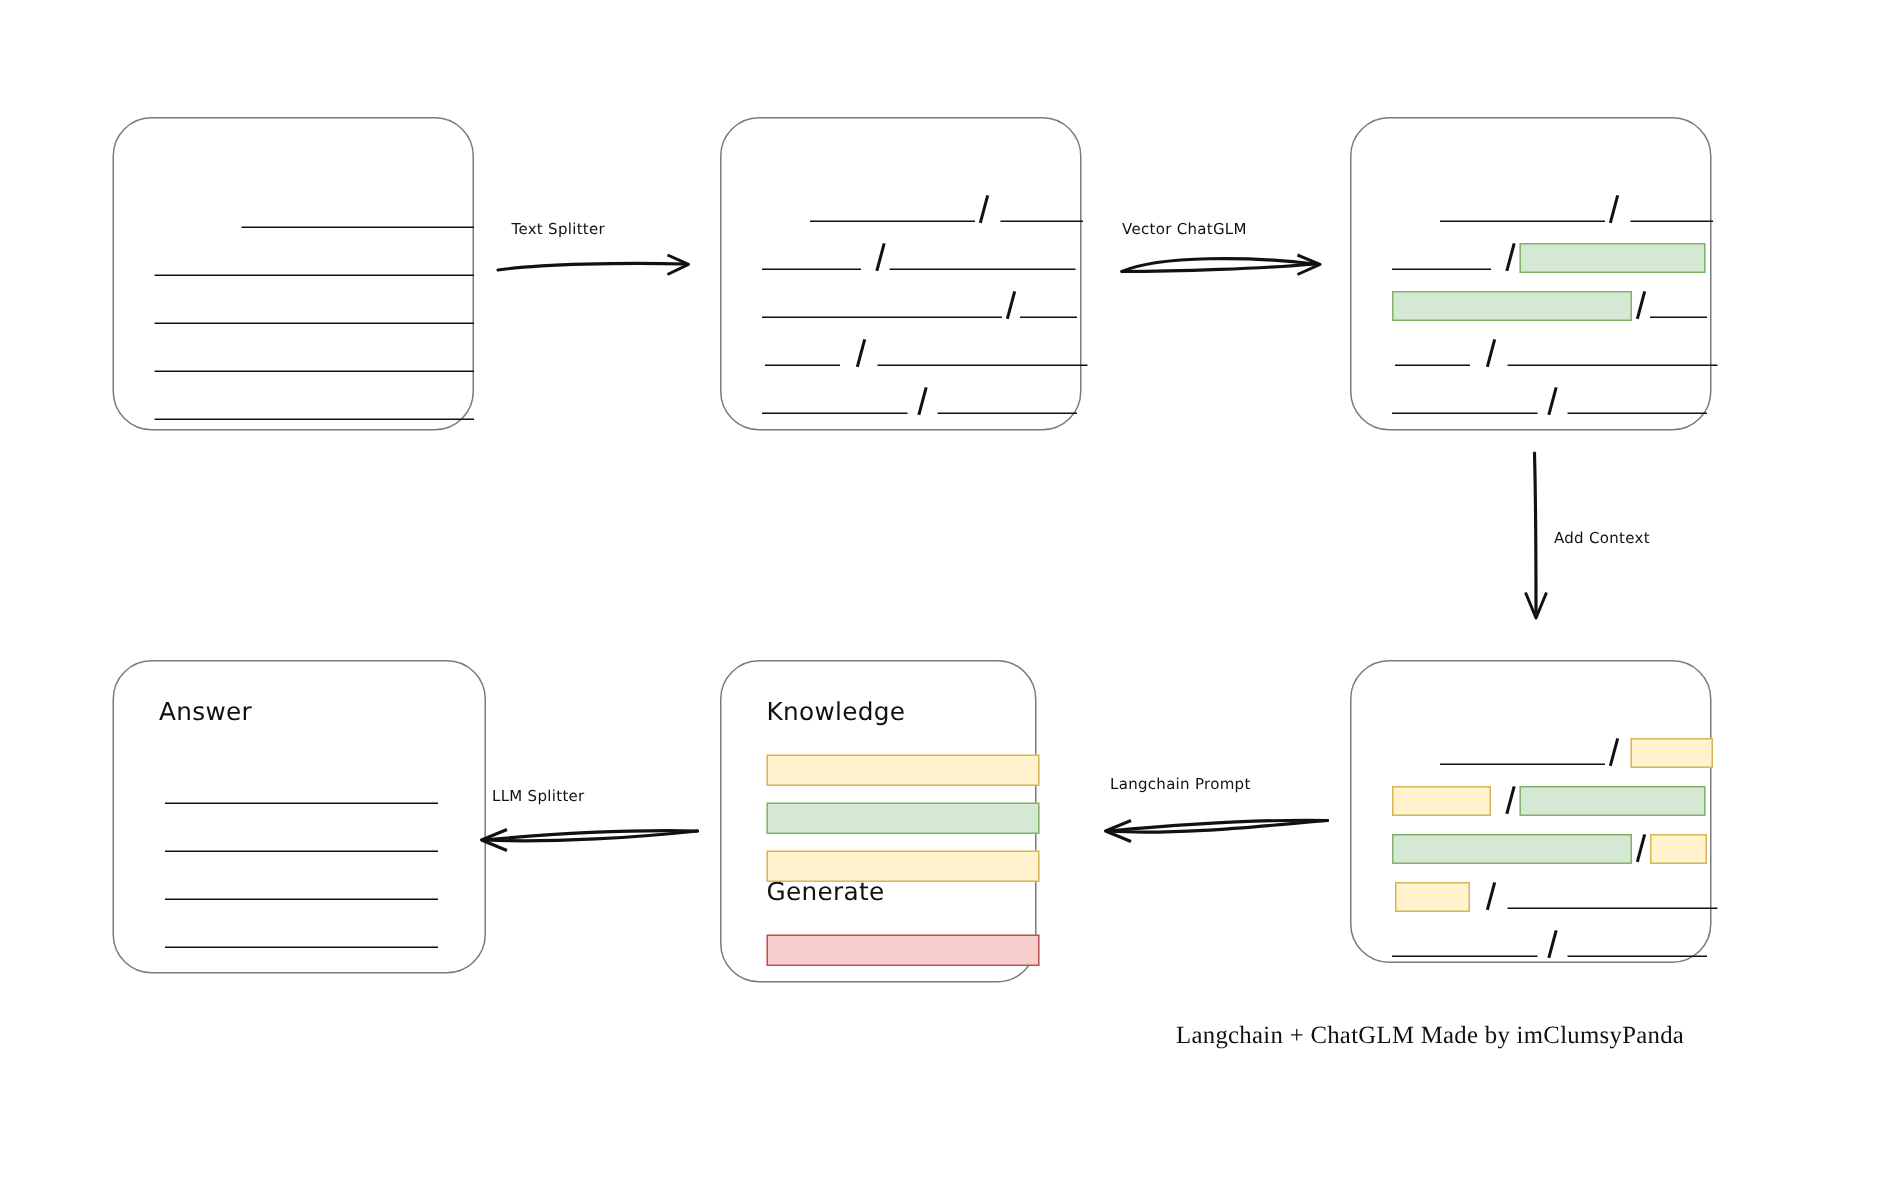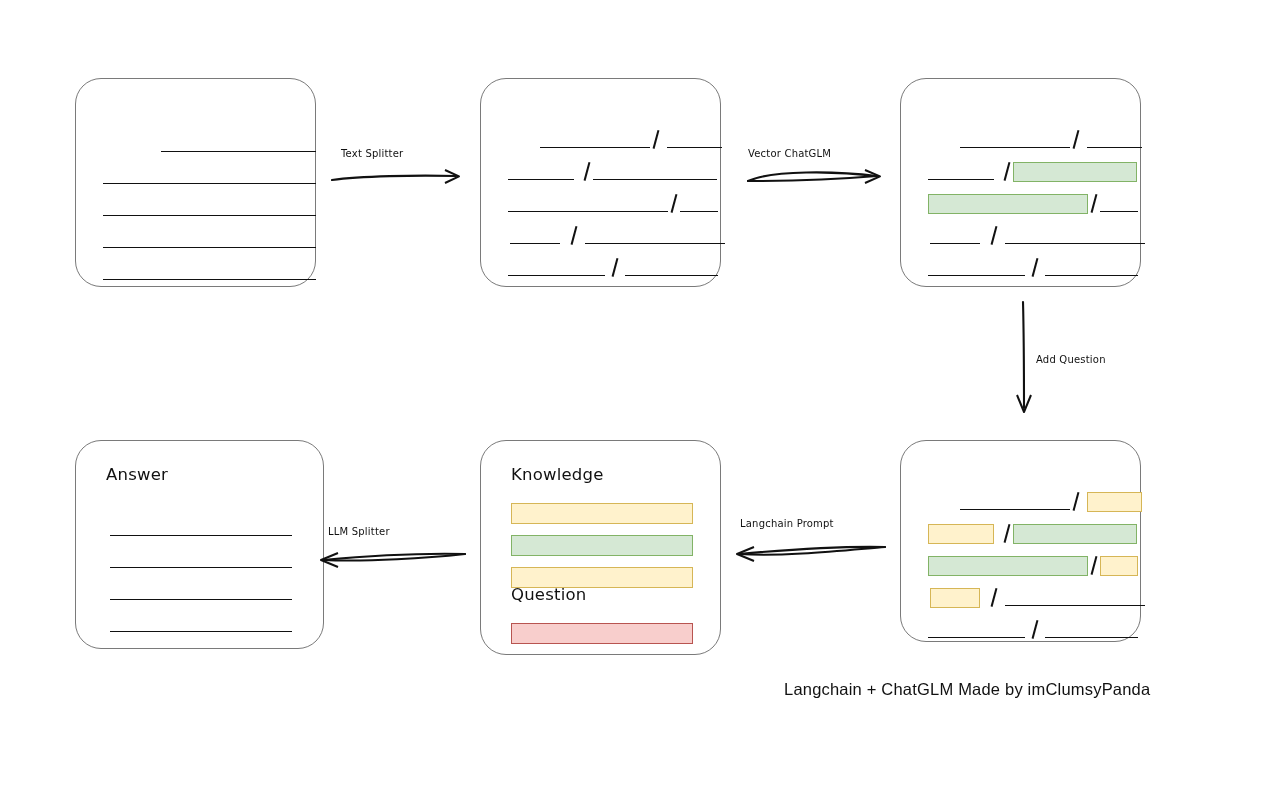--- a/index.html
+++ b/index.html
@@ -96,21 +96,21 @@
   .edge-label {
     position: absolute;
     font-family: "DejaVu Sans", sans-serif;
     font-size: 10px;
     color: #111111;
     white-space: nowrap;
     letter-spacing: 0.2px;
   }
   .footer-note {
     position: absolute;
-    font-family: Liberation Sans, sans-serif;
+    font-family: Liberation Serif, serif;
     font-size: 16.5px;
     color: #111111;
     white-space: nowrap;
     letter-spacing: 0.2px;
   }
   .arrow-svg {
     position: absolute;
     overflow: visible;
   }
 </style>
@@ -227,21 +227,21 @@
           <div class="seg-line" style="width: 97px;"></div>
           <div class="gap" style="width: 4px;"></div>
           <div class="slash"></div>
           <div class="gap" style="width: 4px;"></div>
           <div class="seg-line" style="width: 93px;"></div>
         </div>
       </div>
   </div>
 
   <div>
-    <div class="edge-label" style="left:1036px; top:354px;">Add Question</div>
+    <div class="edge-label" style="left:1036px; top:354px;">Add Context</div>
     <svg class="arrow-svg" style="left:1005px; top:300px;" width="40" height="120" viewBox="0 0 40 120">
       <path d="M18,2 C19,40 19,78 19,108" stroke="#111" stroke-width="2.1" fill="none" stroke-linecap="round"></path>
       <path d="M12,95 L19,112 L26,95" stroke="#111" stroke-width="2" fill="none" stroke-linejoin="round"></path>
     </svg>
   </div>
 
   <div class="doc-box" style="left:75px; top:440px; width:249px; height:209px;">
     <div class="box-title" style="left:30px; top:24px;">Answer</div>
     <div class="doc-inner">
         <div class="row" style="left: 34px; top: 74px;">
@@ -261,23 +261,23 @@
 
   <div>
     <div class="edge-label" style="left:328px; top:526px;">LLM Splitter</div>
     <svg class="arrow-svg" style="left:318px; top:543px;" width="150" height="30" viewBox="0 0 150 30">
       <path d="M147,11 C110,15 50,19 5,17" stroke="#111" stroke-width="2.1" fill="none" stroke-linecap="round"></path>
       <path d="M147,11 C104,10 48,13 5,17" stroke="#111" stroke-width="2.1" fill="none" stroke-linecap="round"></path>
       <path d="M20,10 L3,17 L20,24" stroke="#111" stroke-width="2" fill="none" stroke-linejoin="round"></path>
     </svg>
   </div>
 
-  <div class="doc-box" style="left:480px; top:440px; width:241px; height:215px;">
+  <div class="doc-box" style="left:480px; top:440px; width:211px; height:215px;">
     <div class="box-title" style="left:30px; top:24px;">Knowledge</div>
-    <div class="box-title" style="left:30px; top:144px;">Question</div>
+    <div class="box-title" style="left:30px; top:144px;">Generate</div>
     <div class="doc-inner">
         <div class="bar chip-yellow" style="left: 30px; top: 62px; width: 182px;"></div>
         <div class="bar chip-green" style="left: 30px; top: 94px; width: 182px;"></div>
         <div class="bar chip-yellow" style="left: 30px; top: 126px; width: 182px;"></div>
         <div class="bar chip-red" style="left: 30px; top: 182px; width: 182px;"></div>
       </div>
   </div>
 
   <div>
     <div class="edge-label" style="left:740px; top:518px;">Langchain Prompt</div>

